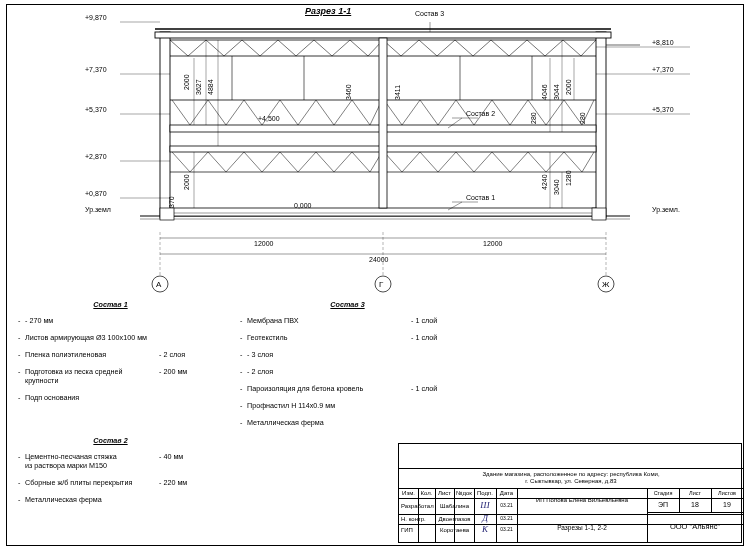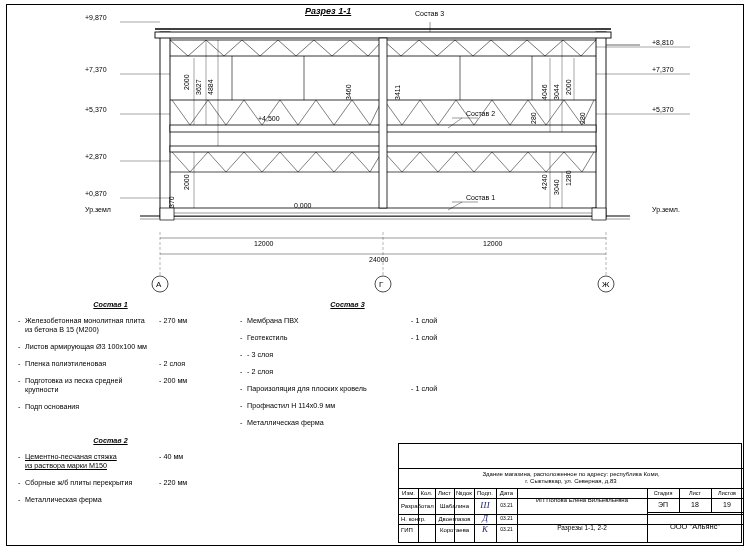--- a/index.html
+++ b/index.html
@@ -182,22 +182,20 @@
     
     <div class="abs" style="left:156px; top:280px; font-size:8px;">А</div>
     <div class="abs" style="left:379px; top:280px; font-size:8px;">Г</div>
     <div class="abs" style="left:602px; top:280px; font-size:8px;">Ж</div>
   </div>
 
   <div class="spec" style="left:18px; top:300px; width:185px;">
     <div class="head">Состав 1</div>
     <div class="row">
         <div class="dash">-</div>
-        <div class="txt" style="white-space:pre-line;">Железобетонная  монолитная плита
-из бетона В 15 (М200)</div>
         <div class="val">- 270 мм</div>
       </div>
     <div class="row">
         <div class="dash">-</div>
         <div class="txt" style="white-space:pre-line;">Листов армирующая Ø3 100х100 мм</div>
         <div class="val"></div>
       </div>
     <div class="row">
         <div class="dash">-</div>
         <div class="txt" style="white-space:pre-line;">Пленка полиэтиленовая</div>
@@ -213,21 +211,21 @@
         <div class="dash">-</div>
         <div class="txt" style="white-space:pre-line;">Подп основания</div>
         <div class="val"></div>
       </div>
   </div>
 
   <div class="spec" style="left:18px; top:436px; width:185px;">
     <div class="head">Состав 2</div>
     <div class="row">
         <div class="dash">-</div>
-        <div class="txt" style="white-space:pre-line;text-decoration:underline;">Цементно-песчаная стяжка
+        <div class="txt" style="white-space:pre-line;">Цементно-песчаная стяжка
 из раствора марки М150</div>
         <div class="val">- 40 мм</div>
       </div>
     <div class="row">
         <div class="dash">-</div>
         <div class="txt" style="white-space:pre-line;">Сборные ж/б плиты перекрытия</div>
         <div class="val">- 220 мм</div>
       </div>
     <div class="row">
         <div class="dash">-</div>
@@ -251,21 +249,21 @@
     <div class="row">
         <div class="dash">-</div>
         <div class="val">- 3 слоя</div>
       </div>
     <div class="row">
         <div class="dash">-</div>
         <div class="val">- 2 слоя</div>
       </div>
     <div class="row">
         <div class="dash">-</div>
-        <div class="txt" style="white-space:pre-line;">Пароизоляция для плоских кровель</div>
+        <div class="txt" style="white-space:pre-line;">Пароизоляция для бетона кровель</div>
         <div class="val">- 1 слой</div>
       </div>
     <div class="row">
         <div class="dash">-</div>
         <div class="txt" style="white-space:pre-line;">Профнастил Н 114х0.9 мм</div>
         <div class="val"></div>
       </div>
     <div class="row">
         <div class="dash">-</div>
         <div class="txt" style="white-space:pre-line;">Металлическая ферма</div>

